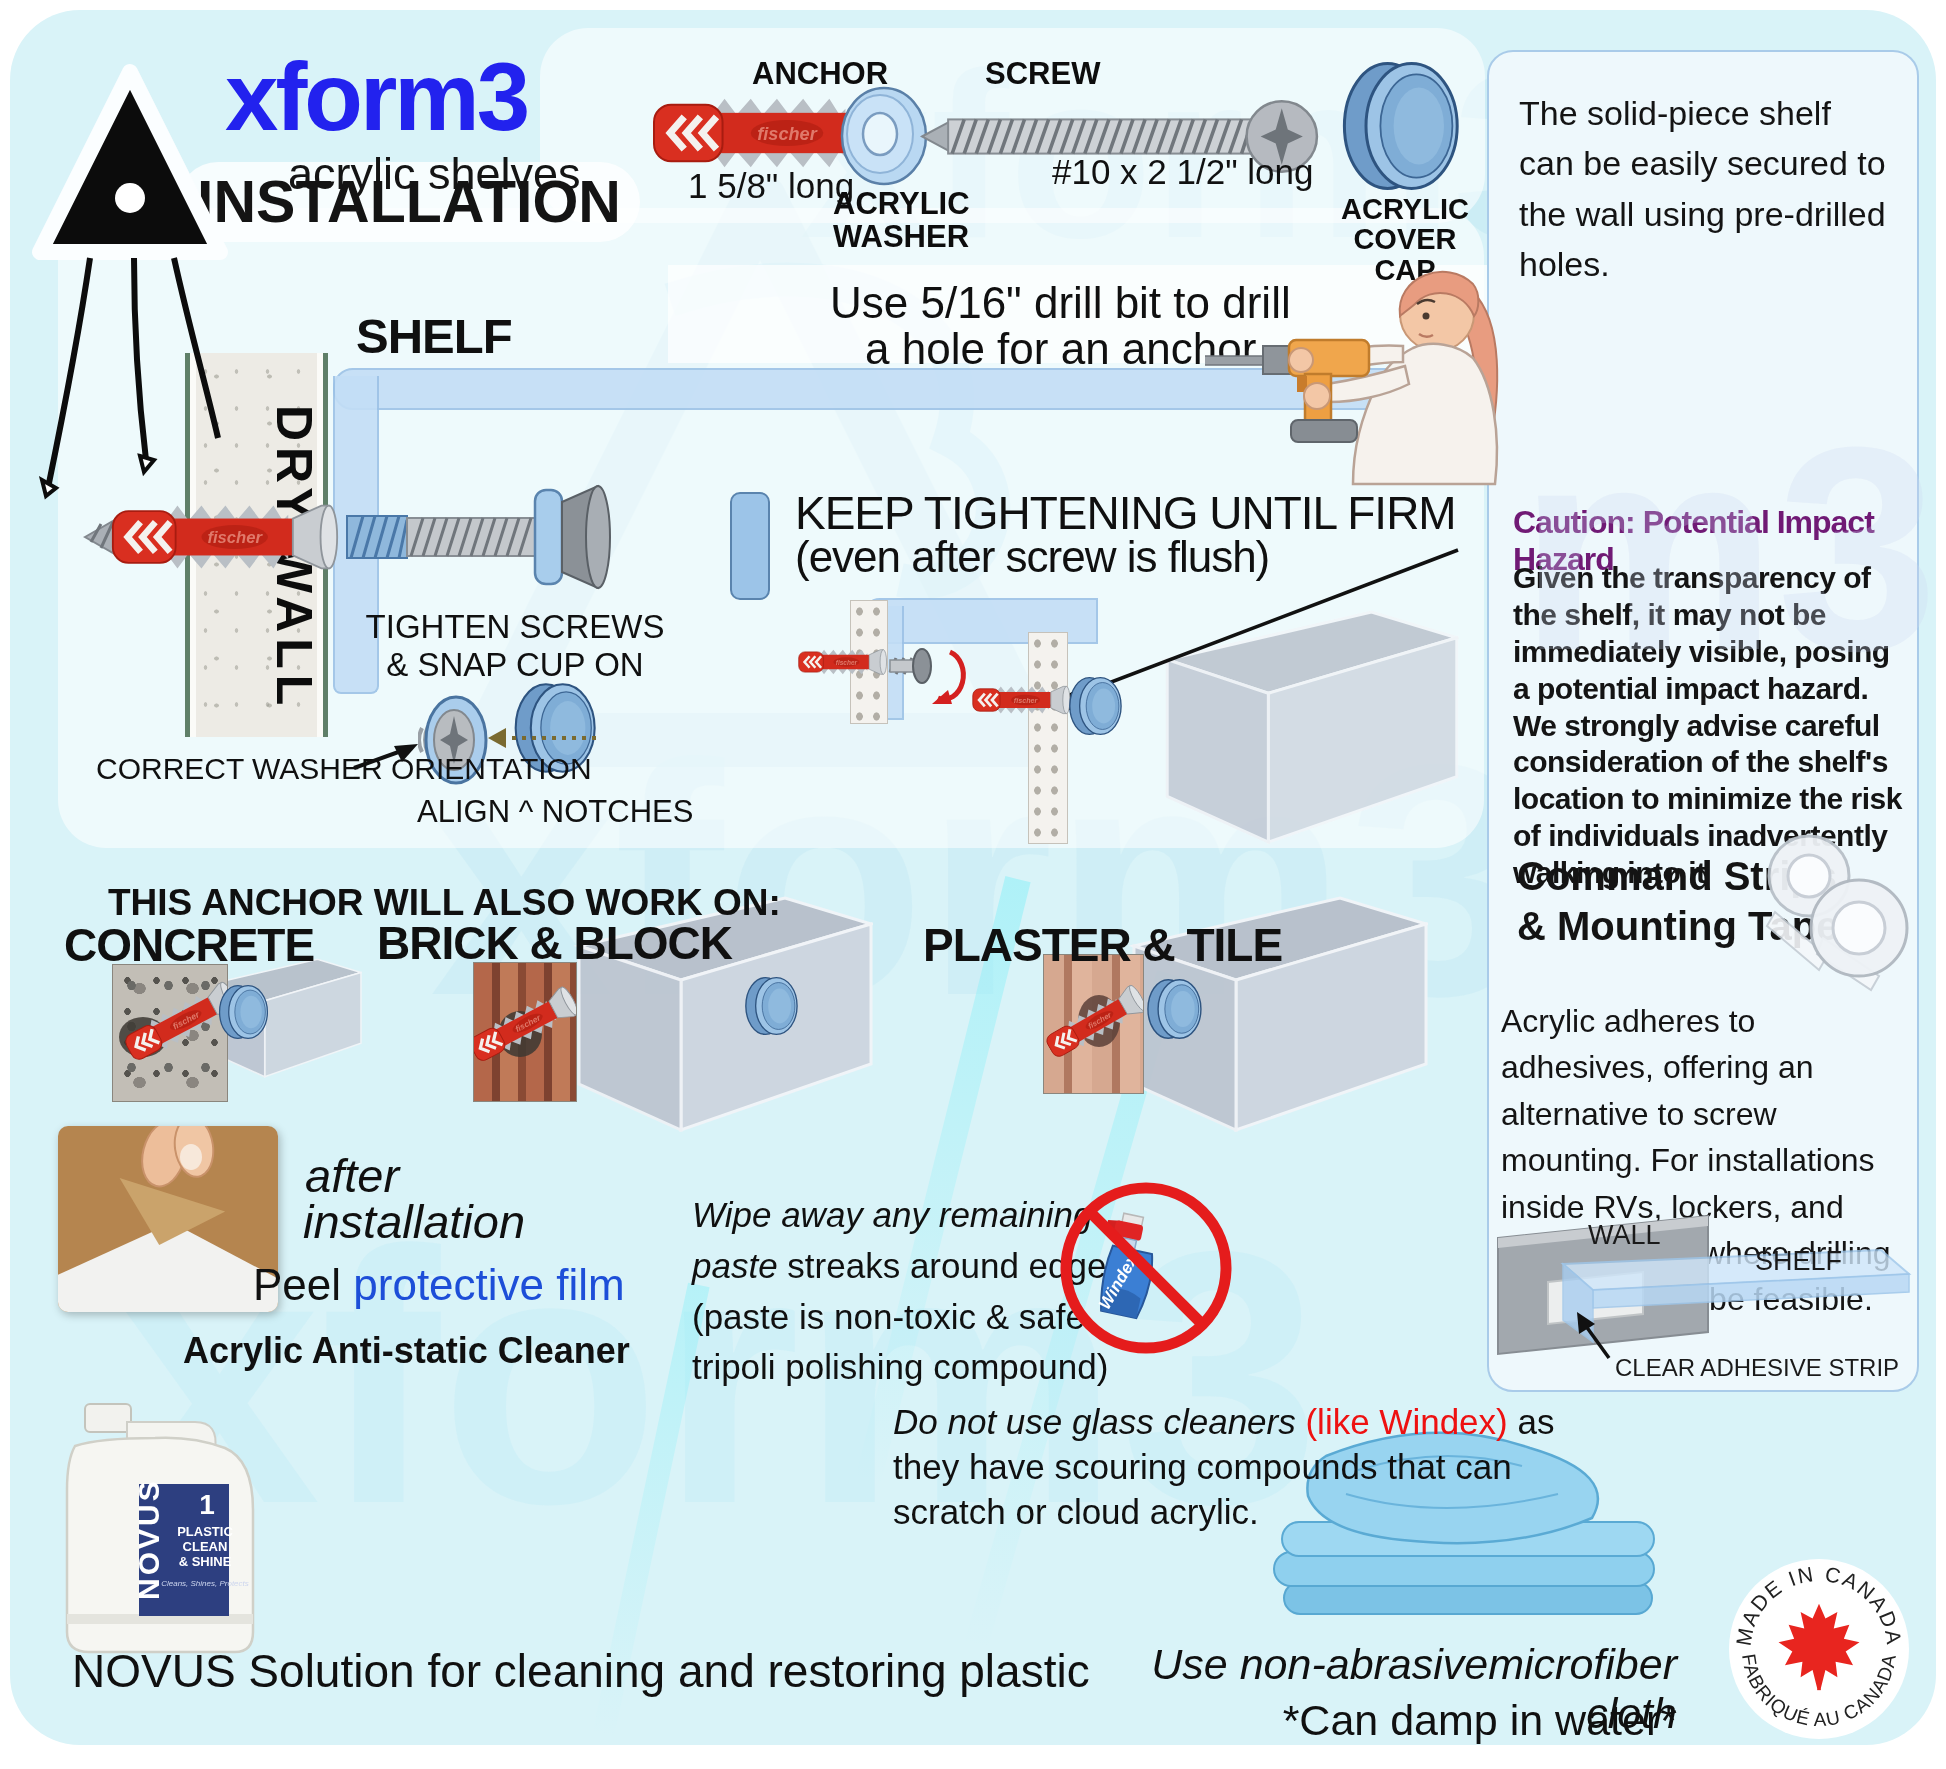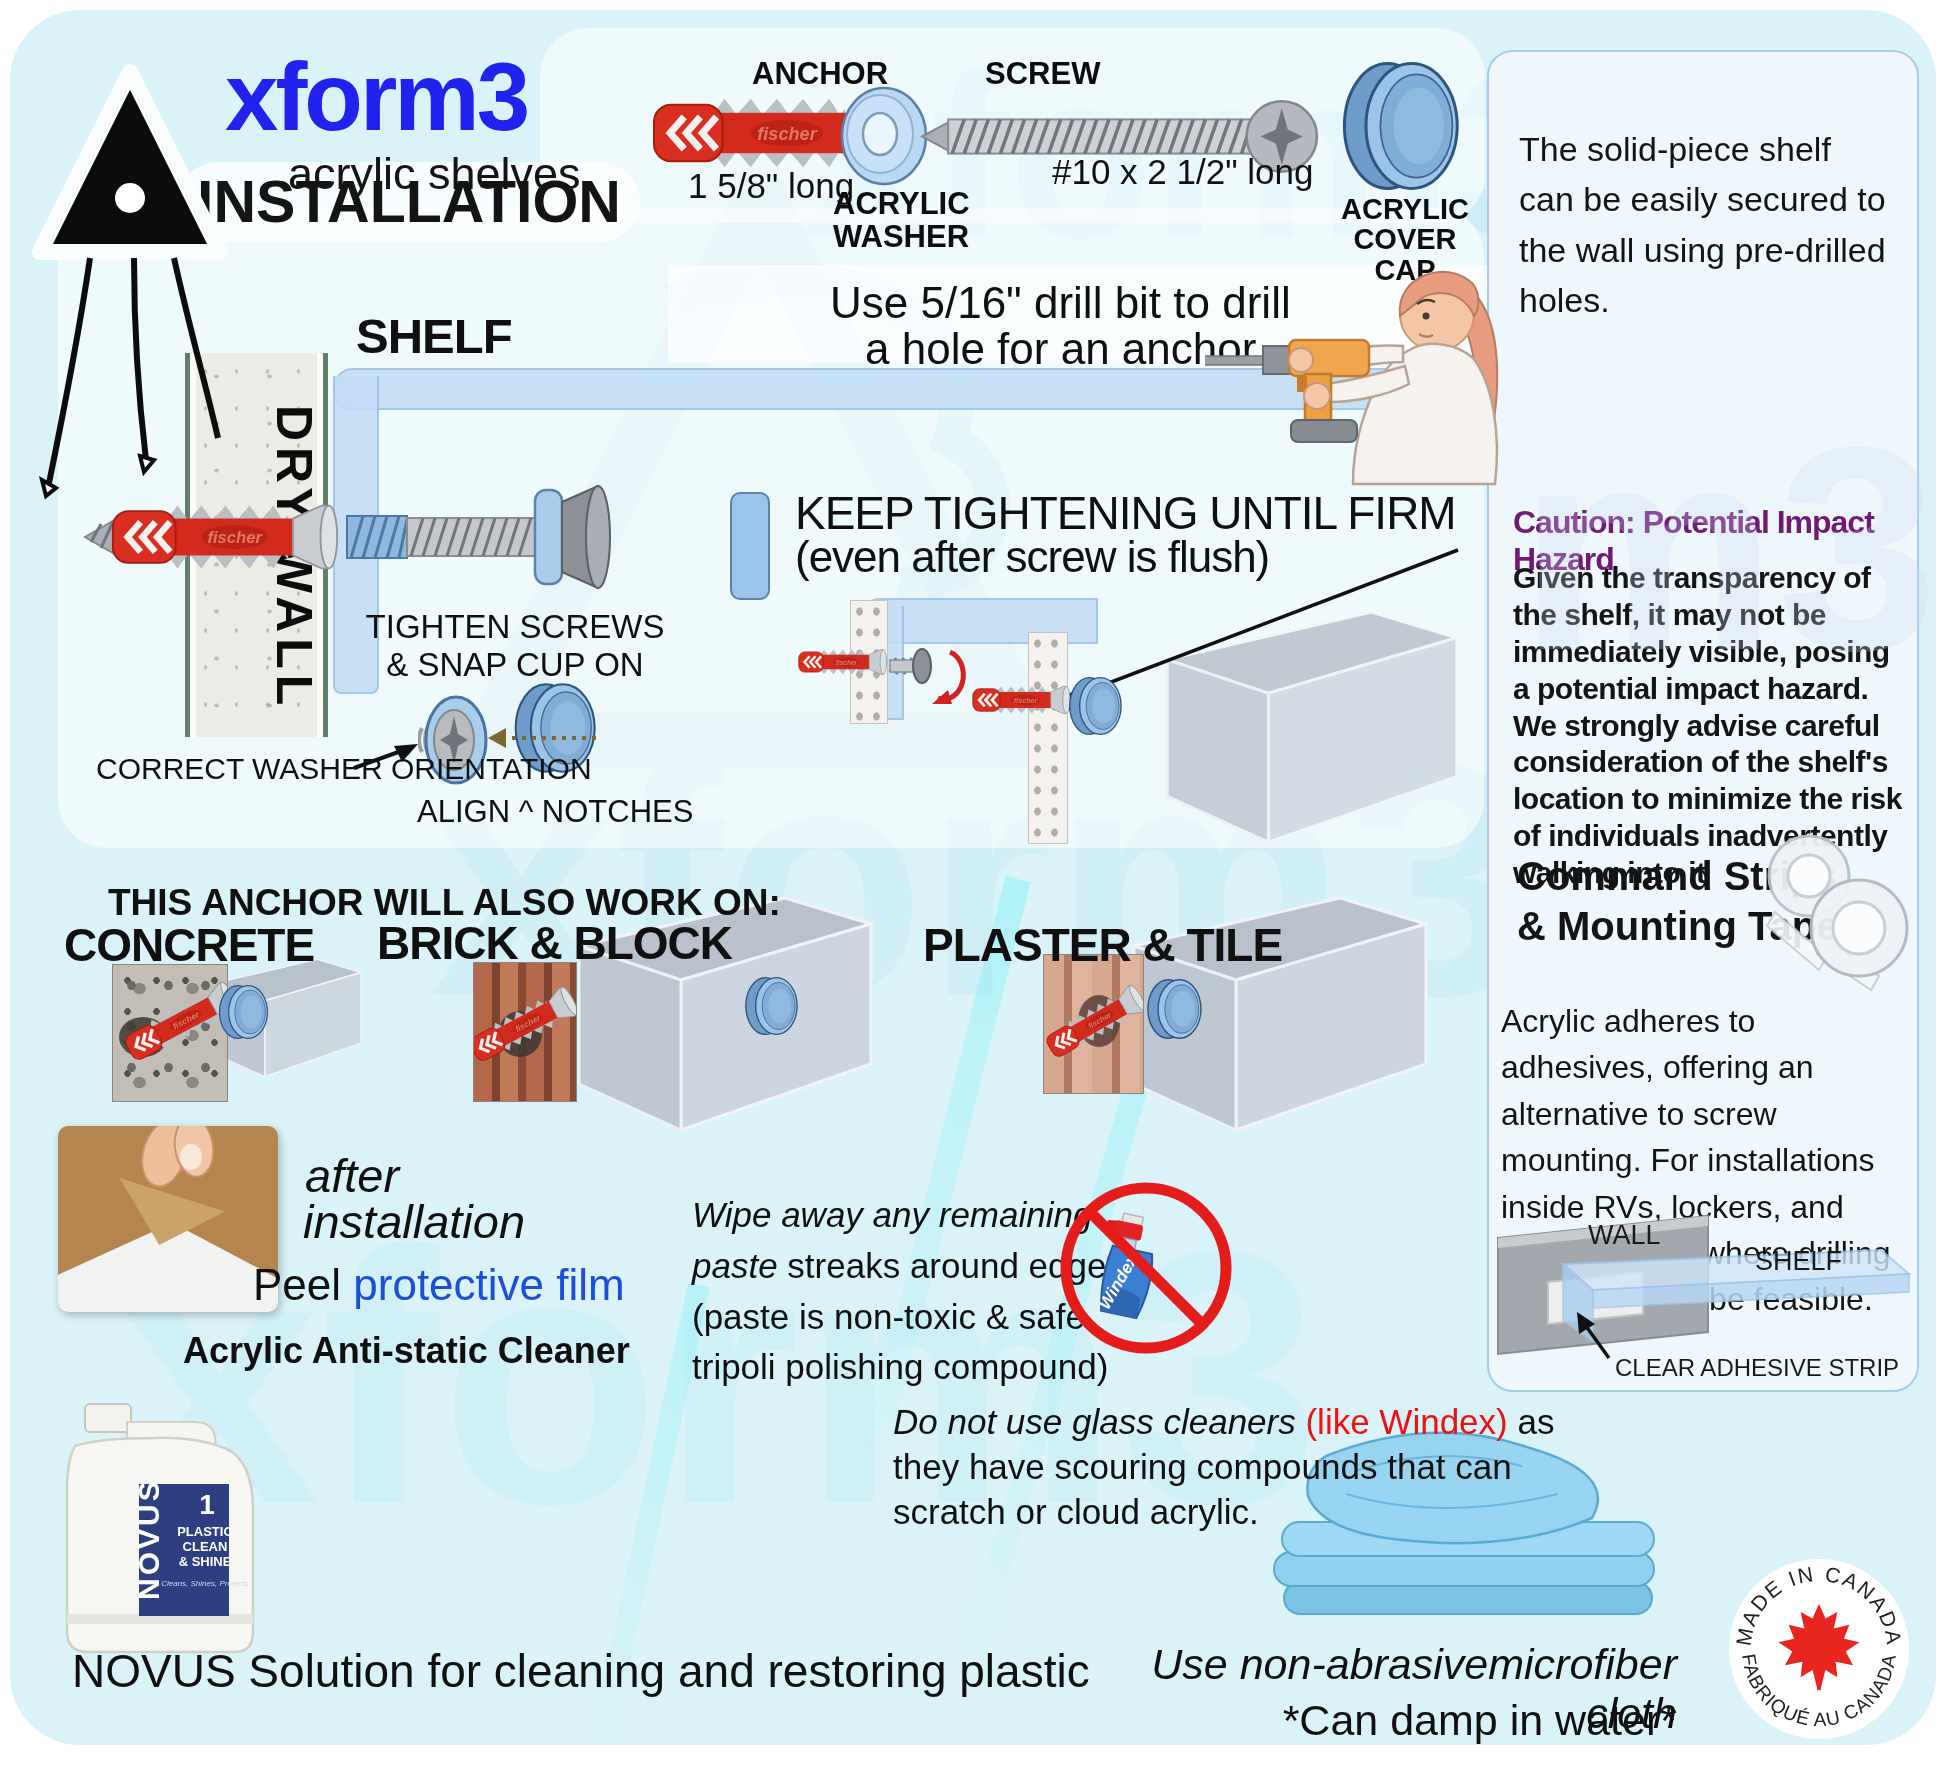--- a/index.html
+++ b/index.html
@@ -366,21 +366,21 @@
     <text font-size="21" fill="#222" letter-spacing="2"><textPath href="#arcTop" startOffset="50%" text-anchor="middle">MADE IN CANADA</textPath></text>
     <text font-size="19" fill="#222" letter-spacing="1"><textPath href="#arcBot" startOffset="50%" text-anchor="middle">FABRIQUÉ AU CANADA</textPath></text>
     <g transform="translate(93,90) scale(0.92)">
       <path d="M0,-46 L7,-30 L20,-37 L16,-19 L33,-23 L27,-8 L44,-4 L29,6 L37,21 L18,17 L20,34 L7,26 L2,46 L-2,46 L-7,26 L-20,34 L-18,17 L-37,21 L-29,6 L-44,-4 L-27,-8 L-33,-23 L-16,-19 L-20,-37 L-7,-30 Z" fill="#e8251f"></path>
       <rect x="-2" y="26" width="4" height="22" fill="#e8251f"></rect>
     </g>
   </svg>
 
   <div class="abs rp">
     <div class="abs wm" style="left:30px;top:330px;font-size:290px;color:rgba(205,215,240,.28);">m3</div>
-    <div class="txt" style="left:30px;top:36px;width:370px;font-size:34px;line-height:1.48;margin-top:36px;">The solid-piece shelf can be easily secured to the wall using pre-drilled holes.</div>
+    <div class="txt" style="left:30px;top:36px;width:370px;font-size:34px;line-height:1.48;">The solid-piece shelf can be easily secured to the wall using pre-drilled holes.</div>
     <div class="txt b cond" style="left:24px;top:452px;width:400px;font-size:32px;color:#701a75;">Caution: Potential Impact Hazard</div>
     <div class="txt b" style="left:24px;top:508px;width:398px;font-size:30px;line-height:1.23;letter-spacing:-0.5px;">Given the transparency of the shelf, it may not be immediately visible, posing  a potential impact hazard. We strongly advise careful consideration of the shelf's location to minimize the risk of individuals inadvertently walking into it</div>
     <div class="txt b" style="left:28px;top:802px;font-size:40px;">Command Strips</div>
     <div class="txt b" style="left:28px;top:852px;font-size:40px;">&amp; Mounting Tape</div>
     <svg class="abs" style="left:272px;top:776px;" width="152" height="164" viewBox="0 0 152 164">
       <polygon points="14,84 66,128 58,142 6,98" fill="#f4f7fa" stroke="#c4ccd4" stroke-width="2" opacity=".9"></polygon>
       <circle cx="48" cy="48" r="40" fill="#eef2f6" stroke="#b8c0c8" stroke-width="3" opacity=".95"></circle>
       <circle cx="48" cy="48" r="21" fill="#fafcfe" stroke="#c8ced6" stroke-width="3"></circle>
       <polygon points="62,110 118,148 110,162 56,126" fill="#f4f7fa" stroke="#c4ccd4" stroke-width="2" opacity=".9"></polygon>
       <circle cx="98" cy="100" r="48" fill="#eef2f6" stroke="#b0b8c0" stroke-width="3" opacity=".95"></circle>

